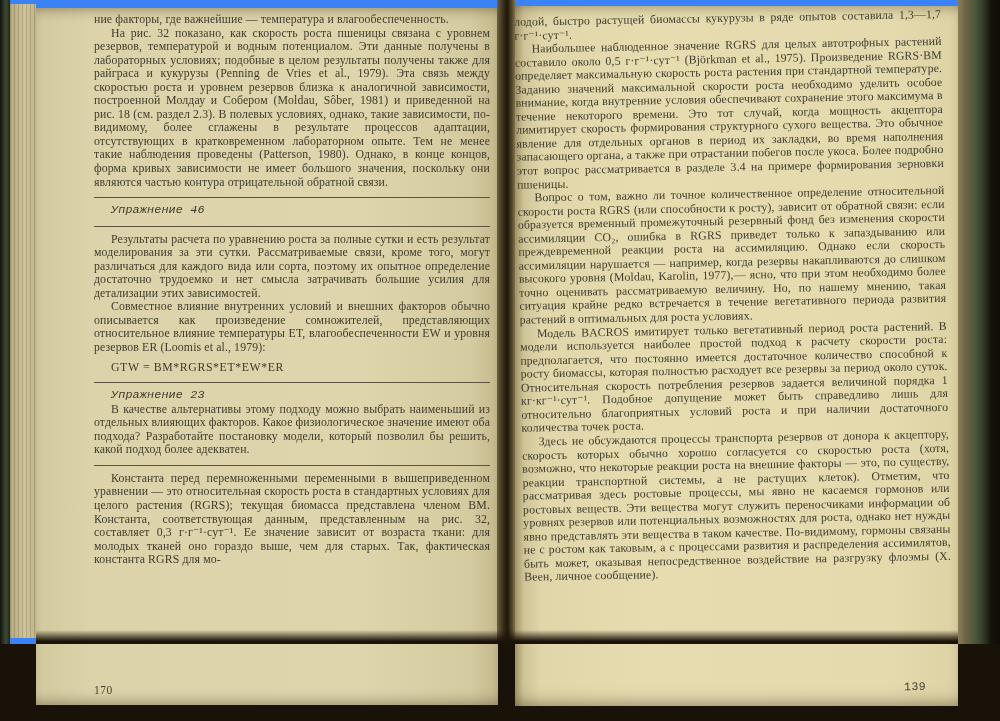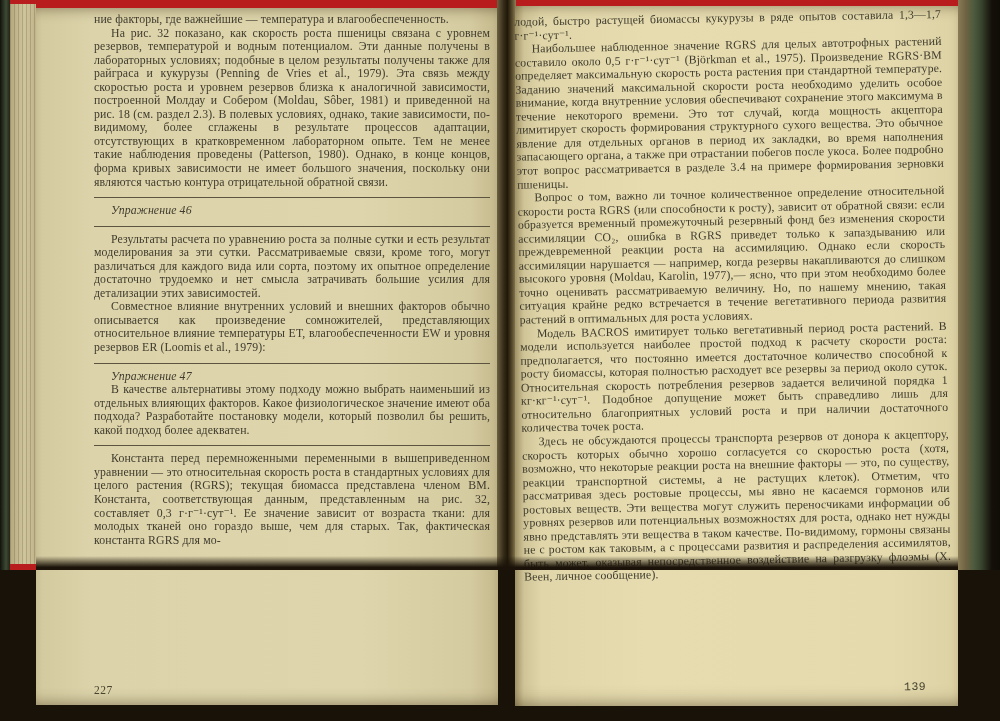--- a/index.html
+++ b/index.html
@@ -1,21 +1,21 @@
 <!DOCTYPE html>
 <html lang="ru"><head>
 <meta charset="utf-8">
 <style>
   html,body{margin:0;padding:0;}
   body{
     width:1000px;height:721px;overflow:hidden;
     background:#191209;
     font-family:"Liberation Serif","DejaVu Serif",serif;
   }
-  .scene{position:relative;width:1000px;height:570px;background:#b91c1c;}
+  .scene{position:relative;width:1000px;height:644px;background:#3b82f6;}
 
   
   .cover-strip{position:absolute;top:0;bottom:0;}
   .cover-strip.left{
     left:0;width:10px;
     background:linear-gradient(to right,#11130c,#3e4a34 60%,#222417);
   }
   
   .cover-strip.right{
     right:0;width:42px;
@@ -63,21 +63,21 @@
   }
   .left-page .textcol{left:58px;top:5px;width:396px;}
   .right-page .textcol{
     left:9px;top:9px;width:427px;
     transform:rotate(-1.05deg);
     transform-origin:8% 96%;
   }
   .textcol p{margin:0;text-indent:17px;}
   .textcol p.no-indent{text-indent:0;}
   .rule{border:0;border-top:1px solid #5c5440;margin:8px 0 6px;}
-  .ex-label{font-style:italic;}
+  .ex-label{font-style:italic;font-family:Liberation Mono, monospace;}
   .gap-top{margin-top:7px;}
   .formula{
     text-indent:17px;margin:6px 0 4px !important;
     letter-spacing:.6px;text-align:left;
   }
   .pagenum{
     position:absolute;color:#47432f;font-size:11.5px;letter-spacing:.5px;
   }
   .left-page .pagenum{left:58px;top:676px;}
   .right-page .pagenum{right:32px;top:674px;transform:rotate(-1deg);font-family:Liberation Mono, monospace;}
@@ -94,29 +94,30 @@
     <div class="textcol">
       <p class="no-indent">ние факторы, где важнейшие — температура и влагообеспеченность.</p>
       <p>На рис. 32 показано, как скорость роста пшеницы связана с уровнем резервов, температурой и водным потенциалом. Эти данные получены в лабораторных условиях; подобные в целом результаты получены также для райграса и кукурузы (Penning de Vries et al., 1979). Эта связь между скоростью роста и уровнем резервов близка к аналогичной зависимости, построенной Молдау и Собером (Moldau, Sôber, 1981) и приведенной на рис. 18 (см. раздел 2.3). В полевых условиях, однако, такие зависимости, по-видимому, более сглажены в результате процессов адаптации, отсутствующих в кратковременном лабораторном опыте. Тем не менее такие наблюдения проведены (Patterson, 1980). Однако, в конце концов, форма кривых зависимости не имеет большого значения, поскольку они являются частью контура отрицательной обратной связи.</p>
 
       <div class="rule"></div>
       <p class="ex-label">Упражнение 46</p>
       <div class="rule"></div>
 
       <p class="gap-top">Результаты расчета по уравнению роста за полные сутки и есть результат моделирования за эти сутки. Рассматриваемые связи, кроме того, могут различаться для каждого вида или сорта, поэтому их опытное определение достаточно трудоемко и нет смысла затрачивать большие усилия для детализации этих зависимостей.</p>
       <p>Совместное влияние внутренних условий и внешних факторов обычно описывается как произведение сомножителей, представляющих относительное влияние температуры ET, влагообеспеченности EW и уровня резервов ER (Loomis et al., 1979):</p>
+      <p class="formula">GTW = BM*RGRS*ET*EW*ER</p>
 
       <div class="rule"></div>
-      <p class="ex-label">Упражнение 47</p>
+      <p class="ex-label">Упражнение 23</p>
       <p>В качестве альтернативы этому подходу можно выбрать наименьший из отдельных влияющих факторов. Какое физиологическое значение имеют оба подхода? Разработайте постановку модели, который позволил бы решить, какой подход более адекватен.</p>
       <div class="rule"></div>
 
       <p class="gap-top">Константа перед перемноженными переменными в вышеприведенном уравнении — это относительная скорость роста в стандартных условиях для целого растения (RGRS); текущая биомасса представлена членом BM. Константа, соответствующая данным, представленным на рис. 32, составляет 0,3 г·г⁻¹·сут⁻¹. Ее значение зависит от возраста ткани: для молодых тканей оно гораздо выше, чем для старых. Так, фактическая константа RGRS для мо-</p>
     </div>
-    <div class="pagenum">227</div>
+    <div class="pagenum">170</div>
   </div>
 
   <div class="gutter"></div>
 
   <div class="page right-page">
     <div class="textcol">
       <p class="no-indent">лодой, быстро растущей биомассы кукурузы в ряде опытов составила 1,3—1,7 г·г⁻¹·сут⁻¹.</p>
       <p>Наибольшее наблюденное значение RGRS для целых автотрофных растений составило около 0,5 г·г⁻¹·сут⁻¹ (Björkman et al., 1975). Произведение RGRS·BM определяет максимальную скорость роста растения при стандартной температуре. Заданию значений максимальной скорости роста необходимо уделить особое внимание, когда внутренние условия обеспечивают сохранение этого максимума в течение некоторого времени. Это тот случай, когда мощность акцептора лимитирует скорость формирования структурного сухого вещества. Это обычное явление для отдельных органов в период их закладки, во время наполнения запасающего органа, а также при отрастании побегов после укоса. Более подробно этот вопрос рассматривается в разделе 3.4 на примере формирования зерновки пшеницы.</p>
       <p>Вопрос о том, важно ли точное количественное определение относительной скорости роста RGRS (или способности к росту), зависит от обратной связи: если образуется временный промежуточный резервный фонд без изменения скорости ассимиляции CO₂, ошибка в RGRS приведет только к запаздыванию или преждевременной реакции роста на ассимиляцию. Однако если скорость ассимиляции нарушается — например, когда резервы накапливаются до слишком высокого уровня (Moldau, Karolin, 1977),— ясно, что при этом необходимо более точно оценивать рассматриваемую величину. Но, по нашему мнению, такая ситуация крайне редко встречается в течение вегетативного периода развития растений в оптимальных для роста условиях.</p>
       <p>Модель BACROS имитирует только вегетативный период роста растений. В модели используется наиболее простой подход к расчету скорости роста: предполагается, что постоянно имеется достаточное количество способной к росту биомассы, которая полностью расходует все резервы за период около суток. Относительная скорость потребления резервов задается величиной порядка 1 кг·кг⁻¹·сут⁻¹. Подобное допущение может быть справедливо лишь для относительно благоприятных условий роста и при наличии достаточного количества точек роста.</p>

